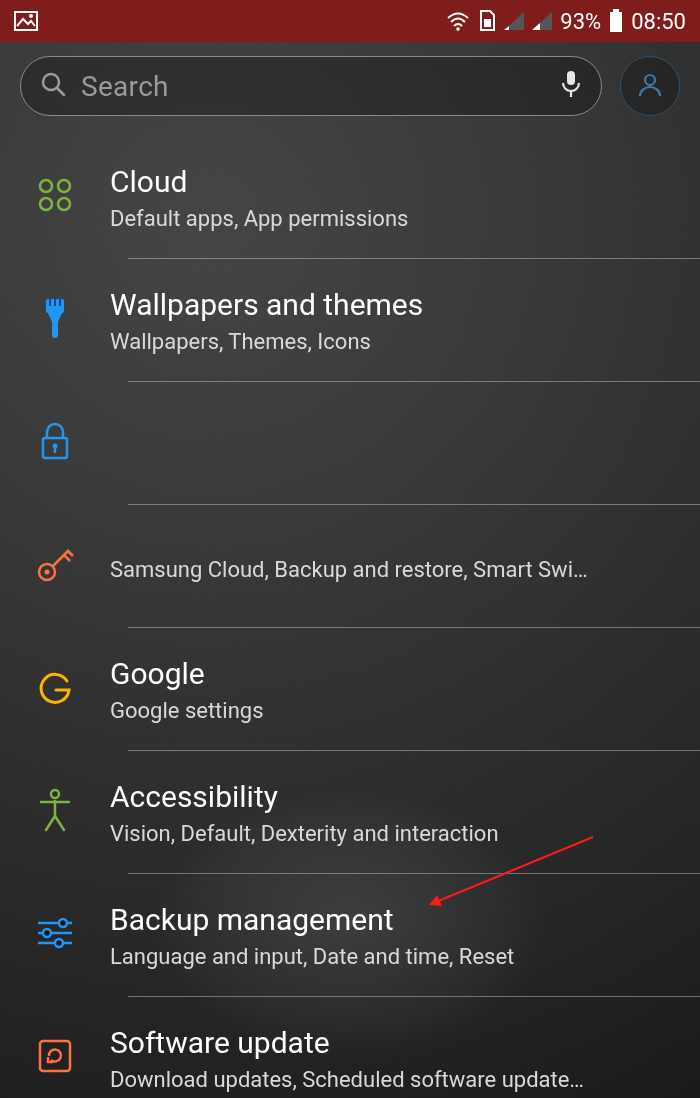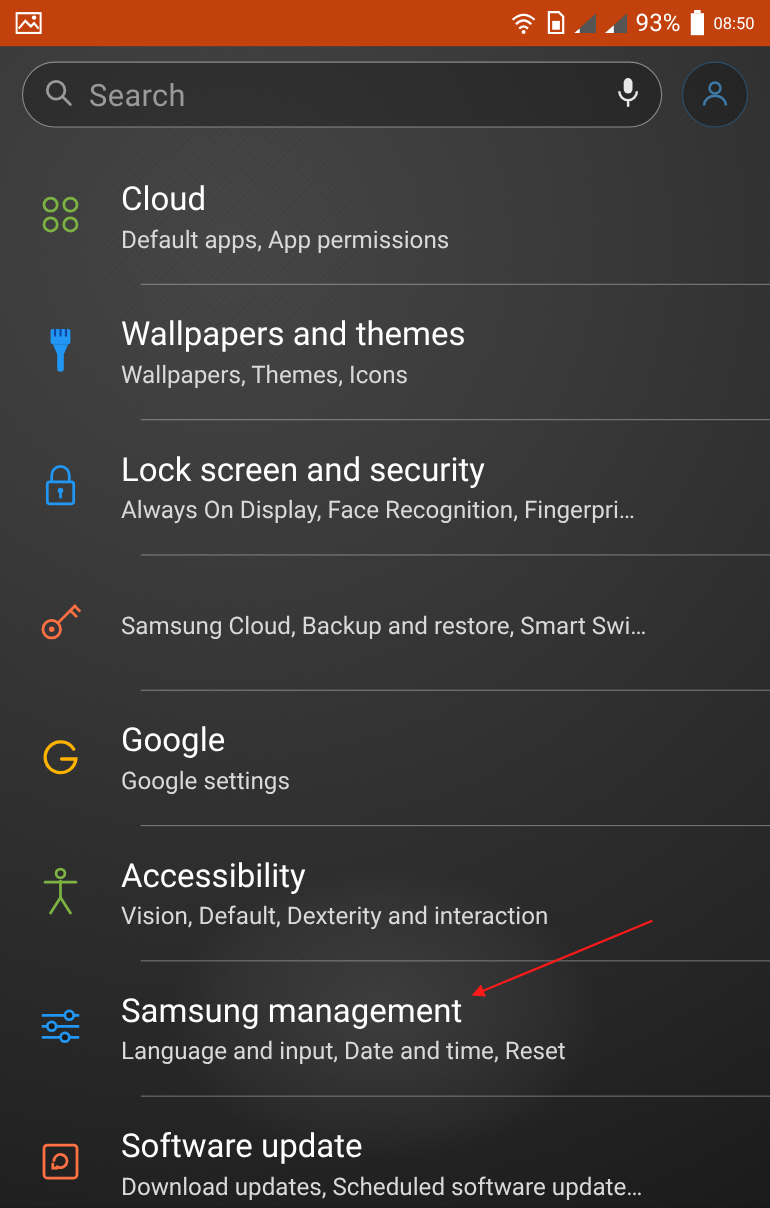--- a/index.html
+++ b/index.html
@@ -17,21 +17,21 @@
       repeating-linear-gradient(45deg, rgba(255,255,255,0.015) 0 2px, rgba(0,0,0,0.015) 2px 4px),
       repeating-linear-gradient(-45deg, rgba(255,255,255,0.01) 0 3px, rgba(0,0,0,0.01) 3px 6px);
     mix-blend-mode:overlay;opacity:.6;
   }
   .screen{position:relative;width:700px;height:1098px;}
 
   
   .statusbar{
     position:relative;height:42px;display:flex;align-items:center;
     justify-content:space-between;padding:0 14px;color:#fff;font-size:22px;
-    background:#c2410c;z-index:3;
+    background:#7f1d1d;z-index:3;
   }
   .status-left,.status-right{display:flex;align-items:center;gap:10px}
   .status-right{gap:8px}
   .sb-ico{display:inline-flex}
 
   
   .searchrow{
     display:flex;align-items:center;gap:18px;padding:14px 20px 12px 20px;
     position:relative;z-index:2;
   }
@@ -108,21 +108,21 @@
             <polygon points="0,18 8,18 8,11" fill="#fff"></polygon>
           </svg>
       </span>
       <span style="font-size:22px">93%</span>
       <span class="sb-ico">
         <svg width="14" height="24" viewBox="0 0 14 24">
             <rect x="4" y="0" width="6" height="3" fill="#fff"></rect>
             <rect x="1" y="3" width="12" height="20" fill="#fff"></rect>
           </svg>
       </span>
-      <span style="font-size:15px">08:50</span>
+      <span style="font-size:22px">08:50</span>
     </div>
   </div>
 
   <div class="searchrow">
     <div class="searchbar">
       <span>
         <svg width="28" height="28" viewBox="0 0 28 28">
             <circle cx="12" cy="12" r="8" fill="none" stroke="#9a9a9a" stroke-width="2.5"></circle>
             <line x1="18" y1="18" x2="25" y2="25" stroke="#9a9a9a" stroke-width="2.5" stroke-linecap="round"></line>
           </svg>
@@ -188,24 +188,20 @@
     <div class="entry">
       <div class="icon-col">
         <span>
           <svg width="34" height="42" viewBox="0 0 34 42">
             <path d="M9 18 V12 a8 8 0 0 1 16 0 V18" fill="none" stroke="#2196f3" stroke-width="2.5"></path>
             <rect x="5" y="18" width="24" height="20" rx="2" fill="none" stroke="#2196f3" stroke-width="2.5"></rect>
             <circle cx="17" cy="26" r="2.5" fill="#2196f3"></circle>
             <line x1="17" y1="28" x2="17" y2="33" stroke="#2196f3" stroke-width="2.5"></line>
           </svg>
         </span>
-      </div>
-      <div class="text-col">
-        <div class="title">Lock screen and security</div>
-        <div class="subtitle">Always On Display, Face Recognition, Fingerpri…</div>
       </div>
     </div>
     <div class="divider"></div>
 
     <div class="entry">
       <div class="icon-col">
         <span>
           <svg width="42" height="42" viewBox="0 0 42 42">
             <circle cx="13" cy="29" r="8" fill="none" stroke="#ff7043" stroke-width="2.5"></circle>
             <circle cx="13" cy="29" r="2.5" fill="#ff7043"></circle>
@@ -262,21 +258,21 @@
             <line x1="3" y1="7" x2="37" y2="7" stroke="#2196f3" stroke-width="2.5"></line>
             <line x1="3" y1="17" x2="37" y2="17" stroke="#2196f3" stroke-width="2.5"></line>
             <line x1="3" y1="27" x2="37" y2="27" stroke="#2196f3" stroke-width="2.5"></line>
             <circle cx="28" cy="7" r="4" fill="#1a1a1a" stroke="#2196f3" stroke-width="2.5"></circle>
             <circle cx="12" cy="17" r="4" fill="#1a1a1a" stroke="#2196f3" stroke-width="2.5"></circle>
             <circle cx="24" cy="27" r="4" fill="#1a1a1a" stroke="#2196f3" stroke-width="2.5"></circle>
           </svg>
         </span>
       </div>
       <div class="text-col">
-        <div class="title">Samsung management</div>
+        <div class="title">Backup management</div>
         <div class="subtitle">Language and input, Date and time, Reset</div>
       </div>
     </div>
     <div class="divider"></div>
 
     <div class="entry">
       <div class="icon-col">
         <span>
           <svg width="36" height="36" viewBox="0 0 36 36">
             <rect x="3" y="3" width="30" height="30" rx="3" fill="none" stroke="#ff7043" stroke-width="2.5"></rect>

